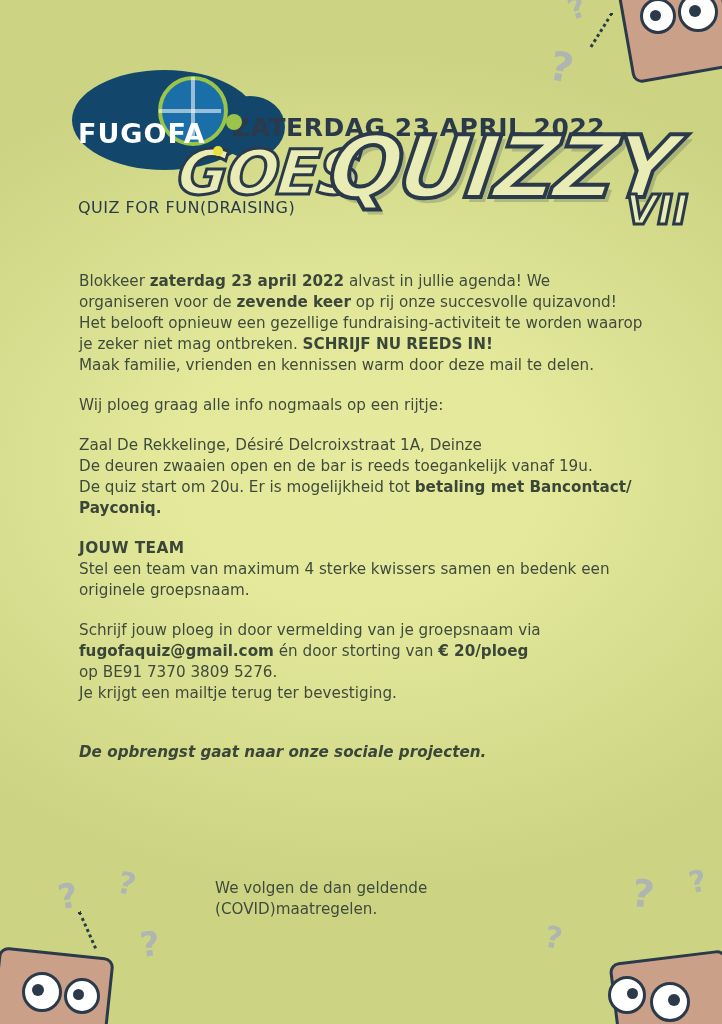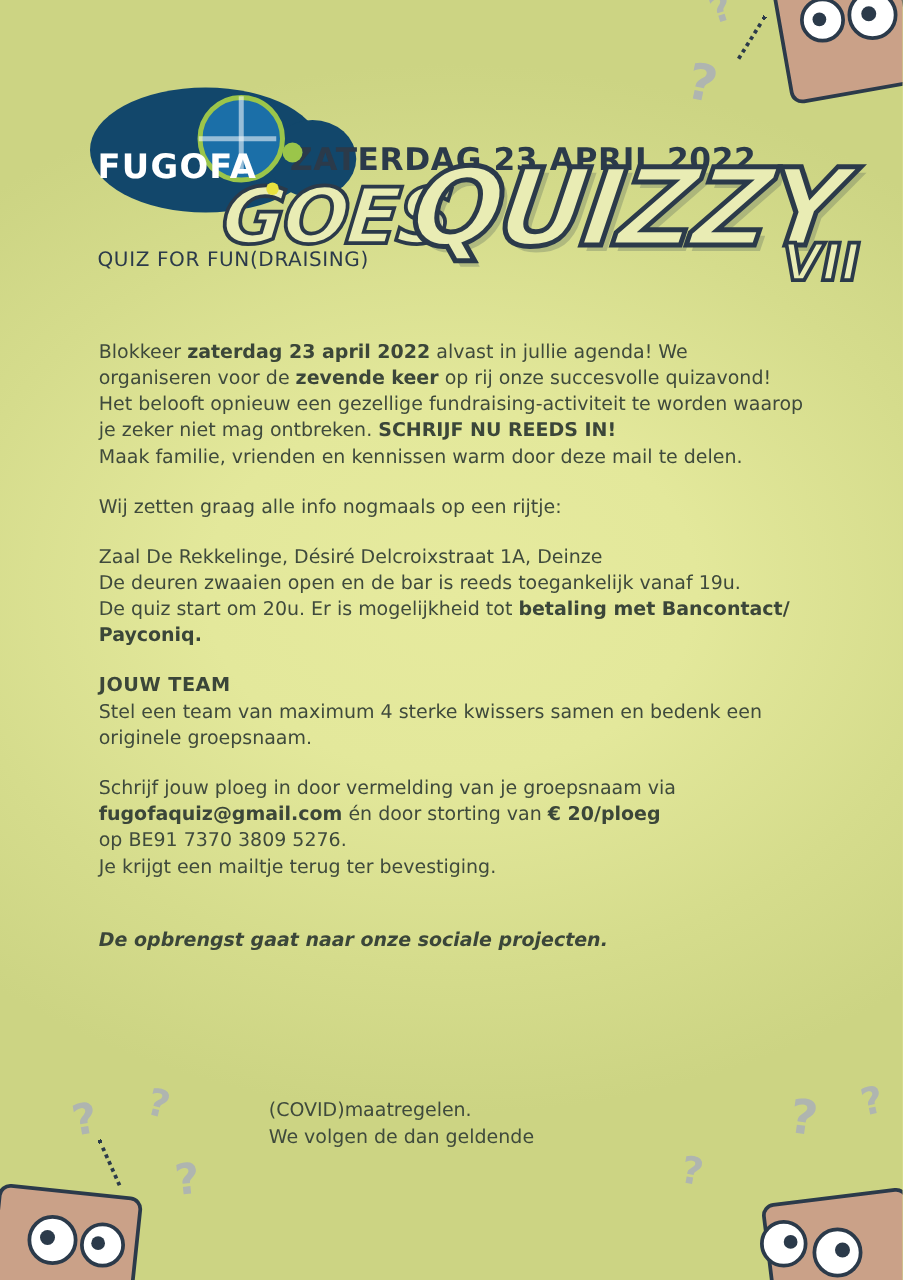--- a/index.html
+++ b/index.html
@@ -291,21 +291,21 @@
 
     <div class="gap"></div>
 
     <p>
       <span>Blokkeer </span><b>zaterdag 23 april 2022</b><span> alvast in jullie agenda! We organiseren voor de </span><b>zevende keer</b><span> op rij onze succesvolle quizavond! Het belooft opnieuw een gezellige fundraising-activiteit te worden waarop je zeker niet mag ontbreken. </span><b>SCHRIJF NU REEDS IN!</b>
     </p>
     <p>Maak familie, vrienden en kennissen warm door deze mail te delen.</p>
 
     <div class="gap"></div>
 
-    <p>Wij zetten graag alle info nogmaals op een rijtje:</p>
+    <p>Wij ploeg graag alle info nogmaals op een rijtje:</p>
 
     <div class="gap"></div>
 
     <p>Zaal De Rekkelinge, Désiré Delcroixstraat 1A, Deinze</p>
     <p>De deuren zwaaien open en de bar is reeds toegankelijk vanaf 19u.</p>
     <p>
       <span>De quiz start om 20u. Er is mogelijkheid tot </span><b>betaling met Bancontact/ Payconiq.</b>
     </p>
 
     <div class="gap"></div>
@@ -324,17 +324,17 @@
 
     <div class="gap"></div>
 
 
     <div class="gap"></div>
 
     <p class="closing-bold-italic">De opbrengst gaat naar onze sociale projecten.</p>
   </div>
 
   <div class="covid">
+    <div>We volgen de dan geldende</div>
     <div>(COVID)maatregelen.</div>
-    <div>We volgen de dan geldende</div>
   </div>
 
 </div>
 
 </body></html>

